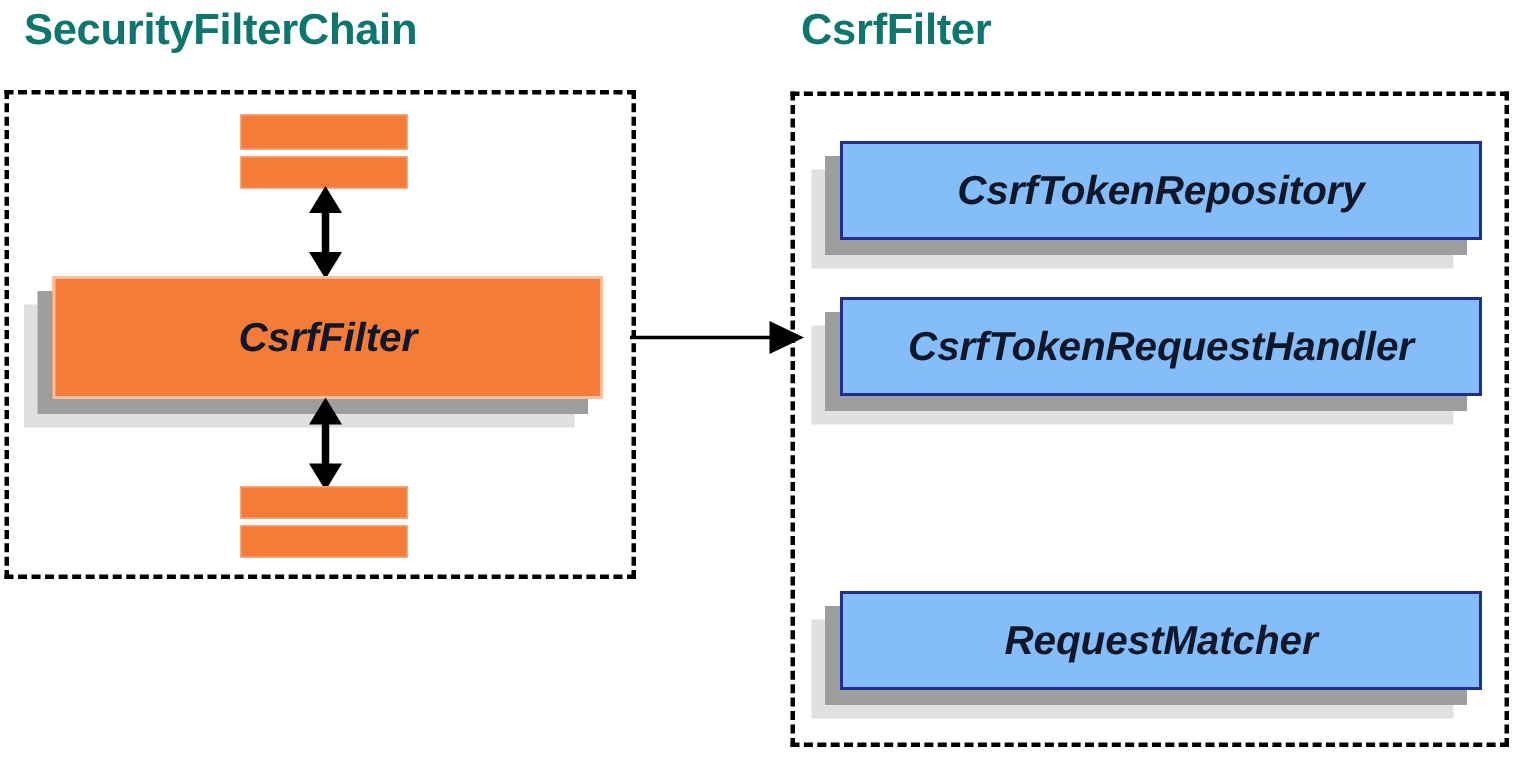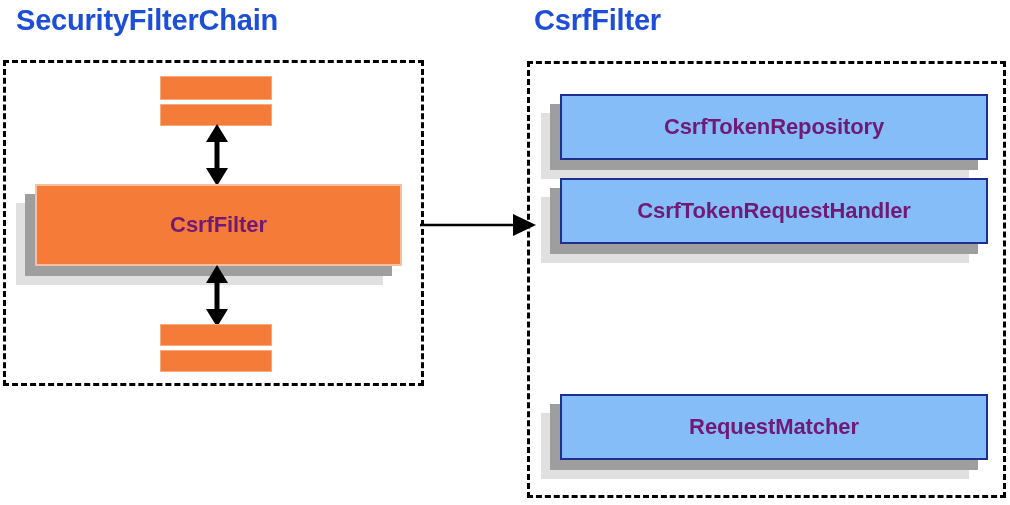--- a/index.html
+++ b/index.html
@@ -8,21 +8,21 @@
     font-family:"Liberation Sans","DejaVu Sans",sans-serif;
     -webkit-font-smoothing:antialiased;
   }
   .canvas{position:absolute;left:0;top:0;width:1010px;height:505px;}
 
   
   .panel-title{
     position:absolute;
     font-size:29px;
     font-weight:bold;
-    color:#1d4ed8;
+    color:#0f766e;
     letter-spacing:-0.2px;
     white-space:nowrap;
     line-height:1;
   }
   #title-left{left:16px;top:6px;}
   #title-right{left:534px;top:6px;}
 
   
   .group-box{
     position:absolute;
@@ -49,25 +49,26 @@
   }
   .card .shadow-near{
     background:#9e9e9e;
     transform:translate(-10px,10px);
   }
   .card .face{
     display:flex;align-items:center;justify-content:center;
     text-align:center;
   }
   .card .label{
-    font-size:22px;
+    font-size:27px;
     font-weight:bold;
-    color:#701a75;
+    color:#0f172a;
     white-space:nowrap;
     letter-spacing:-0.1px;
+    font-style:italic;
   }
 
   
   .card-blue .face{
     background:#84bdf7;
     border:2px solid #1f2f8f;
   }
 
   
   .card-orange .face{
@@ -131,21 +132,21 @@
   <div class="group-box" id="group-right"></div>
 
   <div class="card card-blue" style="left:560px;top:94px;width:428px;height:66px;">
     <div class="shadow-far"></div>
     <div class="shadow-near"></div>
     <div class="face">
       <span class="label">CsrfTokenRepository</span>
     </div>
   </div>
 
-  <div class="card card-blue" style="left:560px;top:178px;width:428px;height:66px;">
+  <div class="card card-blue" style="left:560px;top:198px;width:428px;height:66px;">
     <div class="shadow-far"></div>
     <div class="shadow-near"></div>
     <div class="face">
       <span class="label">CsrfTokenRequestHandler</span>
     </div>
   </div>
 
 
   <div class="card card-blue" style="left:560px;top:394px;width:428px;height:66px;">
     <div class="shadow-far"></div>

